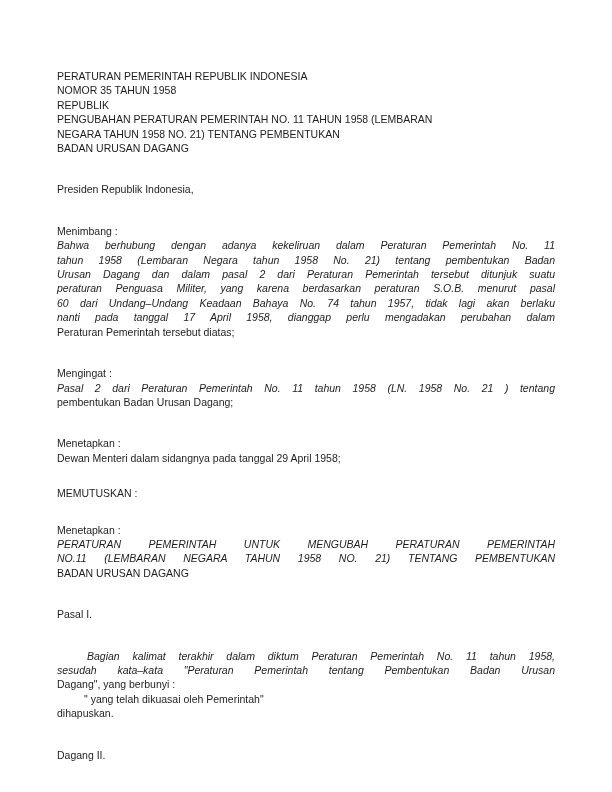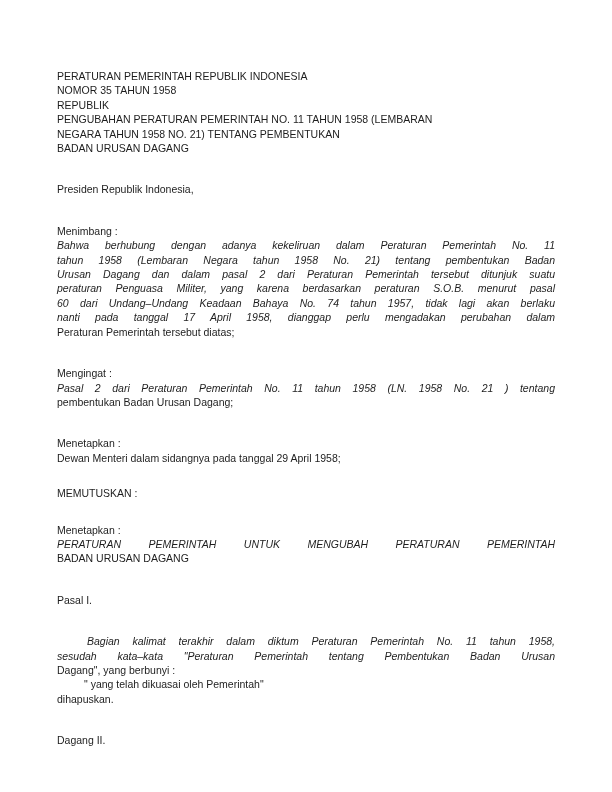--- a/index.html
+++ b/index.html
@@ -62,20 +62,21 @@
   <div class="g">
     <div class="l">Menetapkan :</div>
     <div class="l">Dewan Menteri dalam sidangnya pada tanggal 29 April 1958;</div>
   </div>
 
   <div class="c gM">MEMUTUSKAN :</div>
 
   <div class="gN">
     <div class="l">Menetapkan :</div>
     <div class="j">PERATURAN PEMERINTAH UNTUK MENGUBAH PERATURAN PEMERINTAH</div>
+    <div class="j">NO.11 (LEMBARAN NEGARA TAHUN 1958 NO. 21) TENTANG PEMBENTUKAN</div>
     <div class="l">BADAN URUSAN DAGANG</div>
   </div>
 
 
   <div class="c g">Pasal I.</div>
 
   <div class="g">
     <div class="j ind">Bagian kalimat terakhir dalam diktum Peraturan Pemerintah No. 11 tahun 1958,</div>
     <div class="j">sesudah kata–kata "Peraturan Pemerintah tentang Pembentukan Badan Urusan</div>
     <div class="l">Dagang", yang berbunyi :</div>

